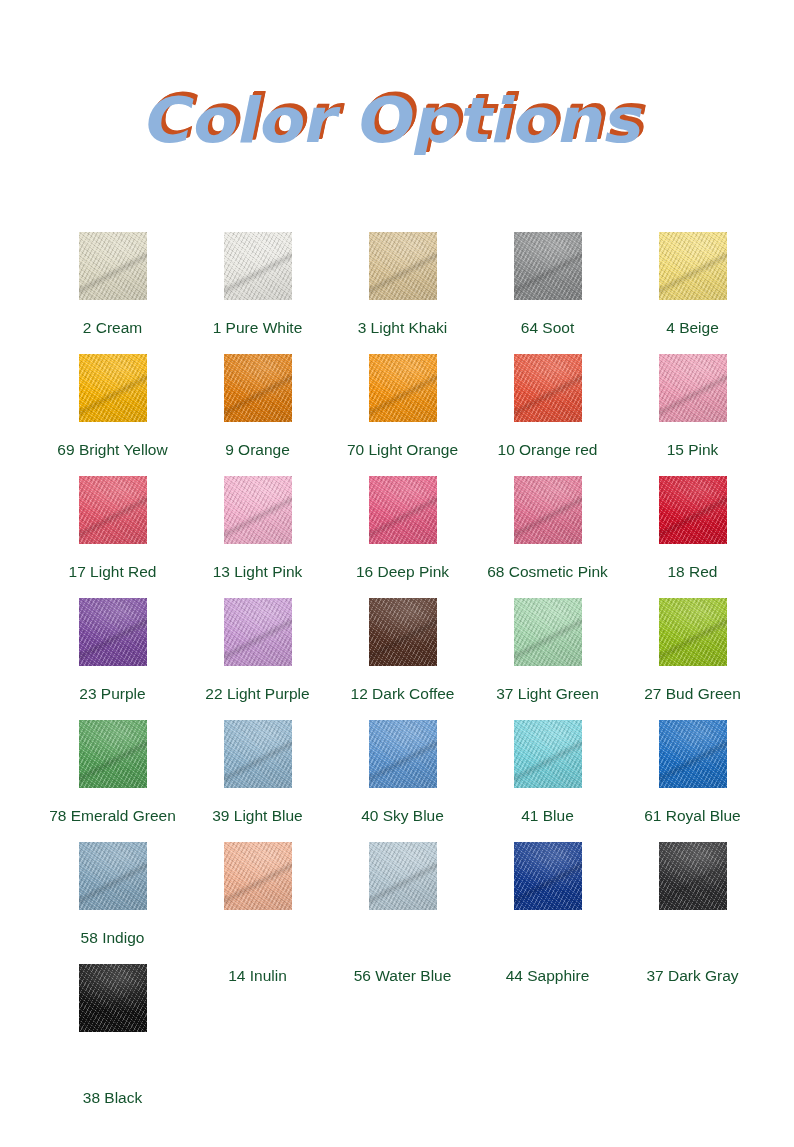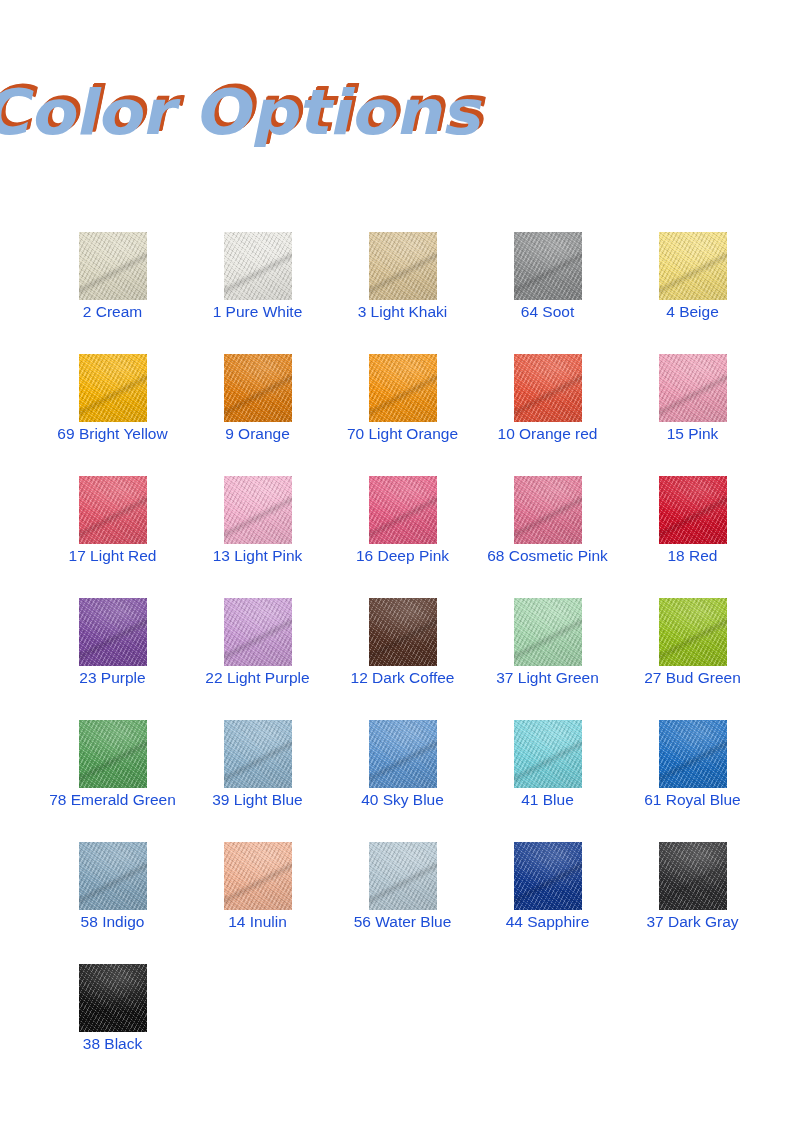--- a/index.html
+++ b/index.html
@@ -12,23 +12,24 @@
     width: 794px;
     height: 1147px;
     position: relative;
     font-family: "Liberation Sans", "DejaVu Sans", sans-serif;
     overflow: hidden;
   }
 
   
   .title-wrap {
     position: absolute;
-    top: 82px;
+    top: 90px;
     left: 0;
     width: 789px;
+    text-align: center;
     height: 90px;
   }
   .title {
     display: inline-block;
     font-family: "DejaVu Sans", sans-serif;
     font-size: 62px;
     font-weight: bold;
     font-style: italic;
     letter-spacing: -0.5px;
     line-height: 1;
@@ -52,21 +53,21 @@
     justify-content: start;
   }
   .cell {
     width: 145px;
     display: flex;
     flex-direction: column;
     align-items: center;
   }
   
   .row-h-122 { height: 122px; }
-  .row-h-120 { height: 120px; }
+  .row-h-120 { height: 120px; gap: 38px; }
 
   .swatch {
     width: 68px;
     height: 68px;
     position: relative;
     overflow: hidden;
     flex: 0 0 auto;
   }
   
   .swatch .tex {
@@ -113,26 +114,26 @@
     position: absolute;
     left: -20%;
     top: 52%;
     width: 150%;
     height: 15%;
     transform: rotate(-28deg);
     background: linear-gradient(to bottom, rgba(0,0,0,0.00), rgba(0,0,0,0.14) 45%, rgba(0,0,0,0.00));
   }
 
   .label {
-    margin-top: 1px;
+    margin-top: 17px;
     width: 132px;
     text-align: center;
     font-size: 15.5px;
     line-height: 1.38;
-    color: #1d4ed8;
+    color: #14532d;
     font-family: "Liberation Sans", "DejaVu Sans", sans-serif;
   }
 </style>
 </head>
 <body>
 
 <div class="title-wrap">
   <span class="title">Color Options</span>
 </div>
 

